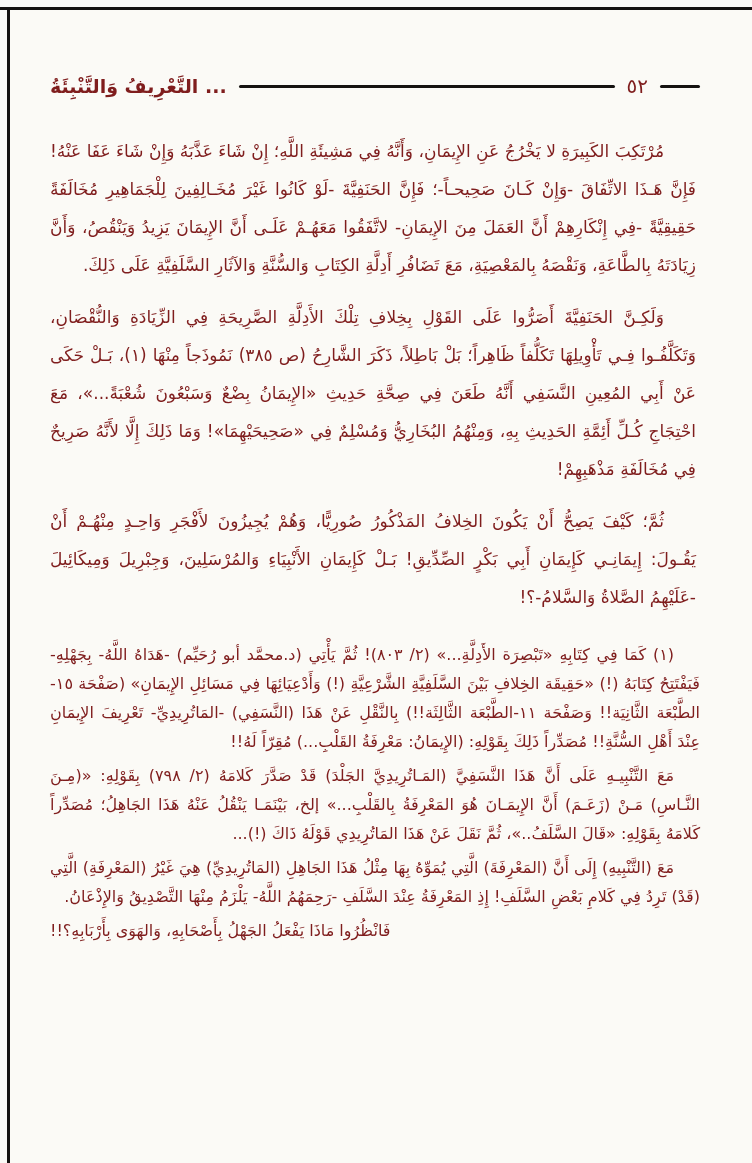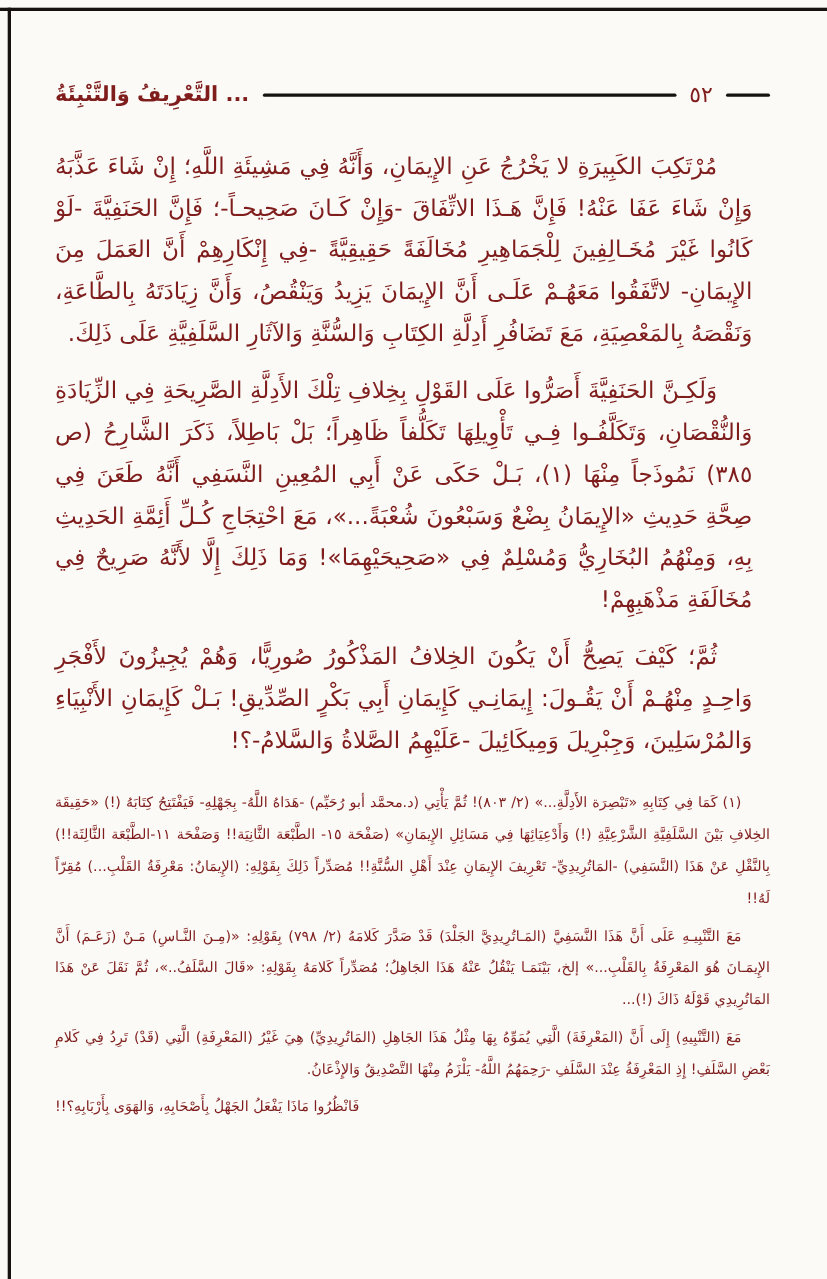--- a/index.html
+++ b/index.html
@@ -60,33 +60,33 @@
     font-size: 20px;
   }
   .header-rule-short {
     width: 40px;
     height: 3px;
     background: #151210;
     border-radius: 2px;
   }
   
   .body-text .para {
-    margin: 0 16px 14px 0;
-    font-size: 21px;
+    margin: 0 4px 14px 0;
+    font-size: 17px;
     line-height: 38px;
     text-align: justify;
     text-indent: 32px;      
   }
   
   .footnotes {
     margin-top: 24px;
   }
   .footnotes .fn {
     margin: 0 0 5px 0;
-    font-size: 13px;
+    font-size: 16px;
     line-height: 29px;
     text-align: justify;
     text-indent: 26px;
   }
   .footnotes .fn-ref {
     text-indent: 60px;
     text-align: right;
     margin-top: 4px;
   }
   .footnotes .fn-final {

